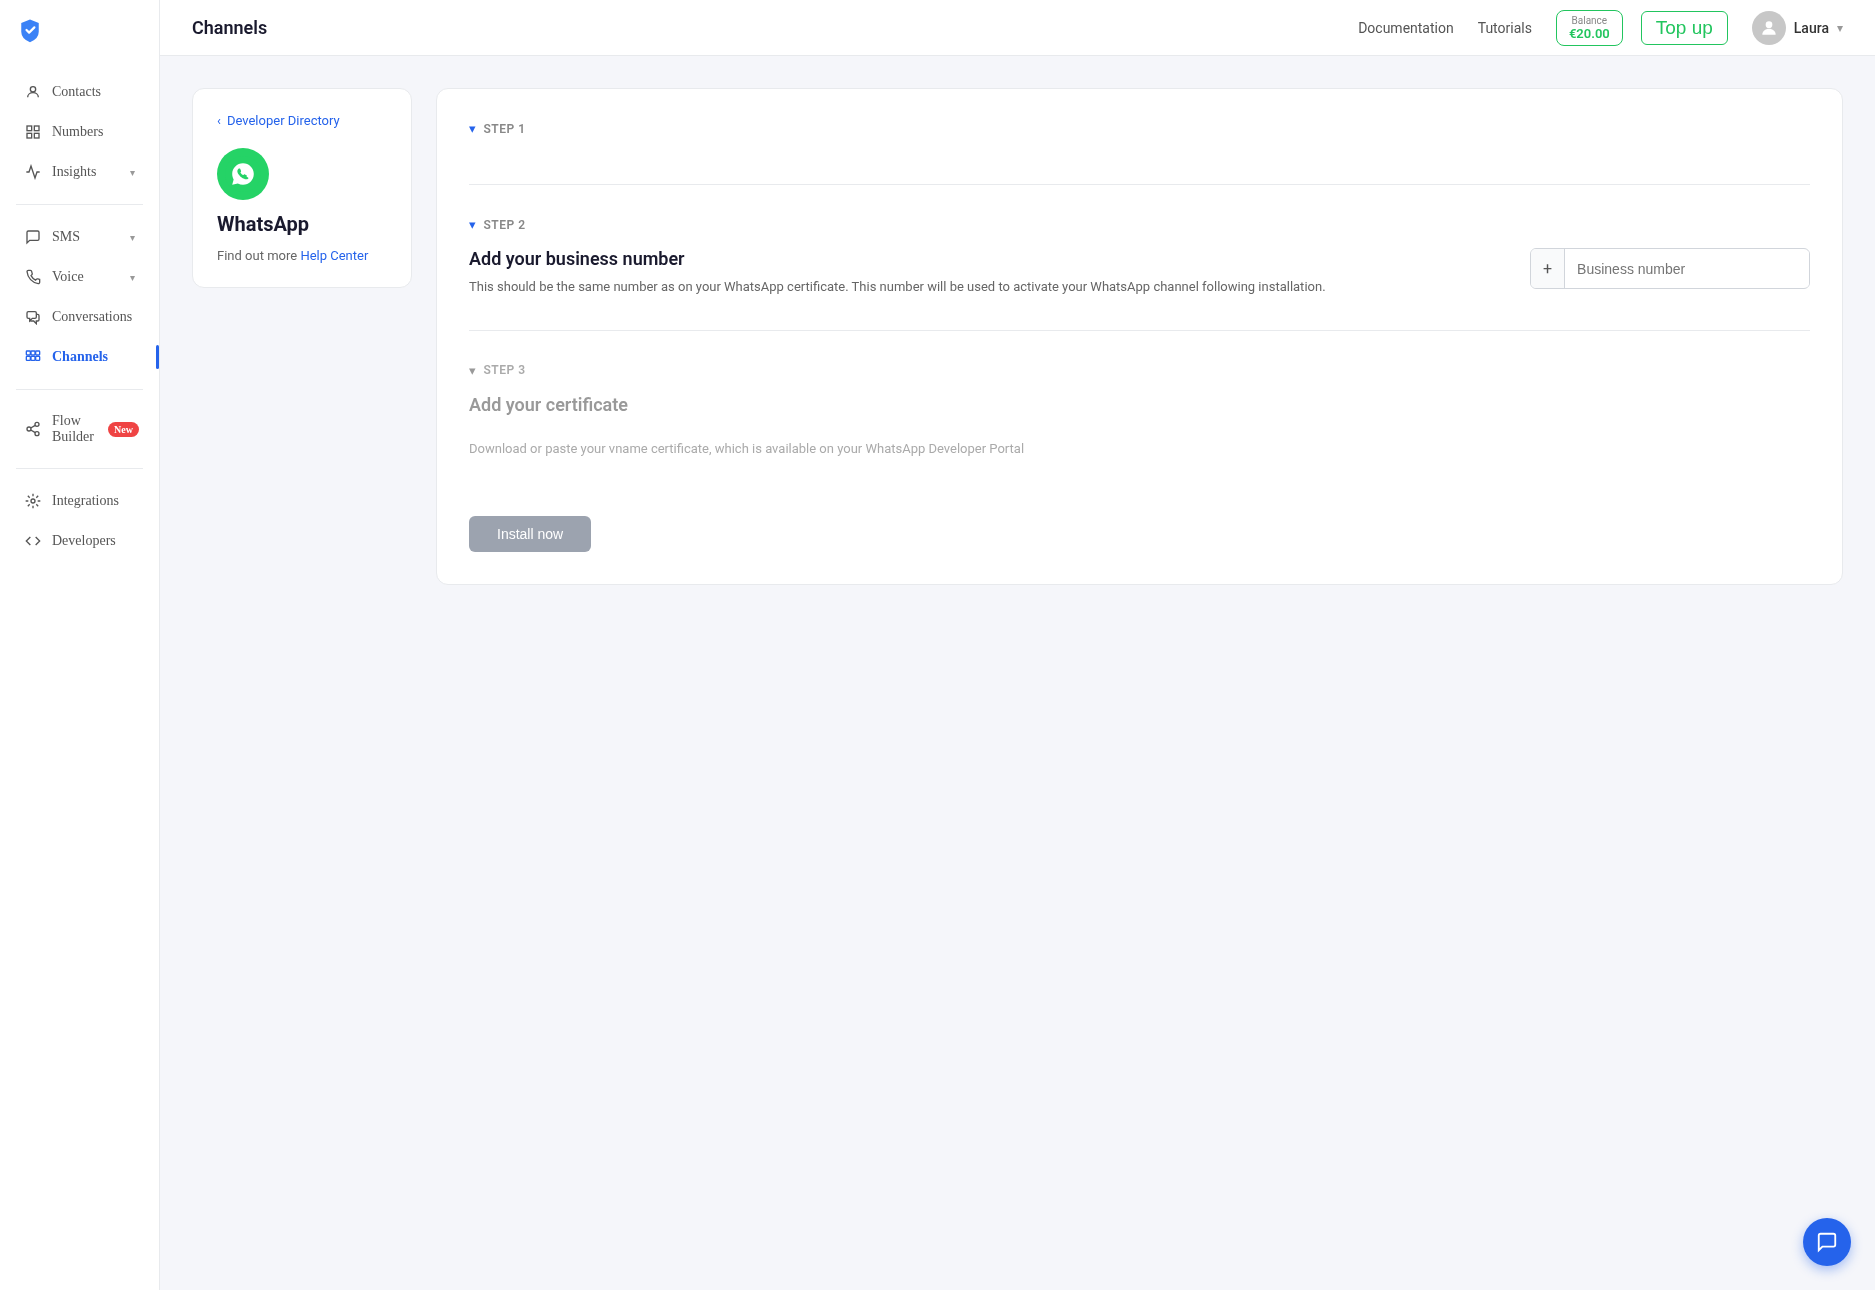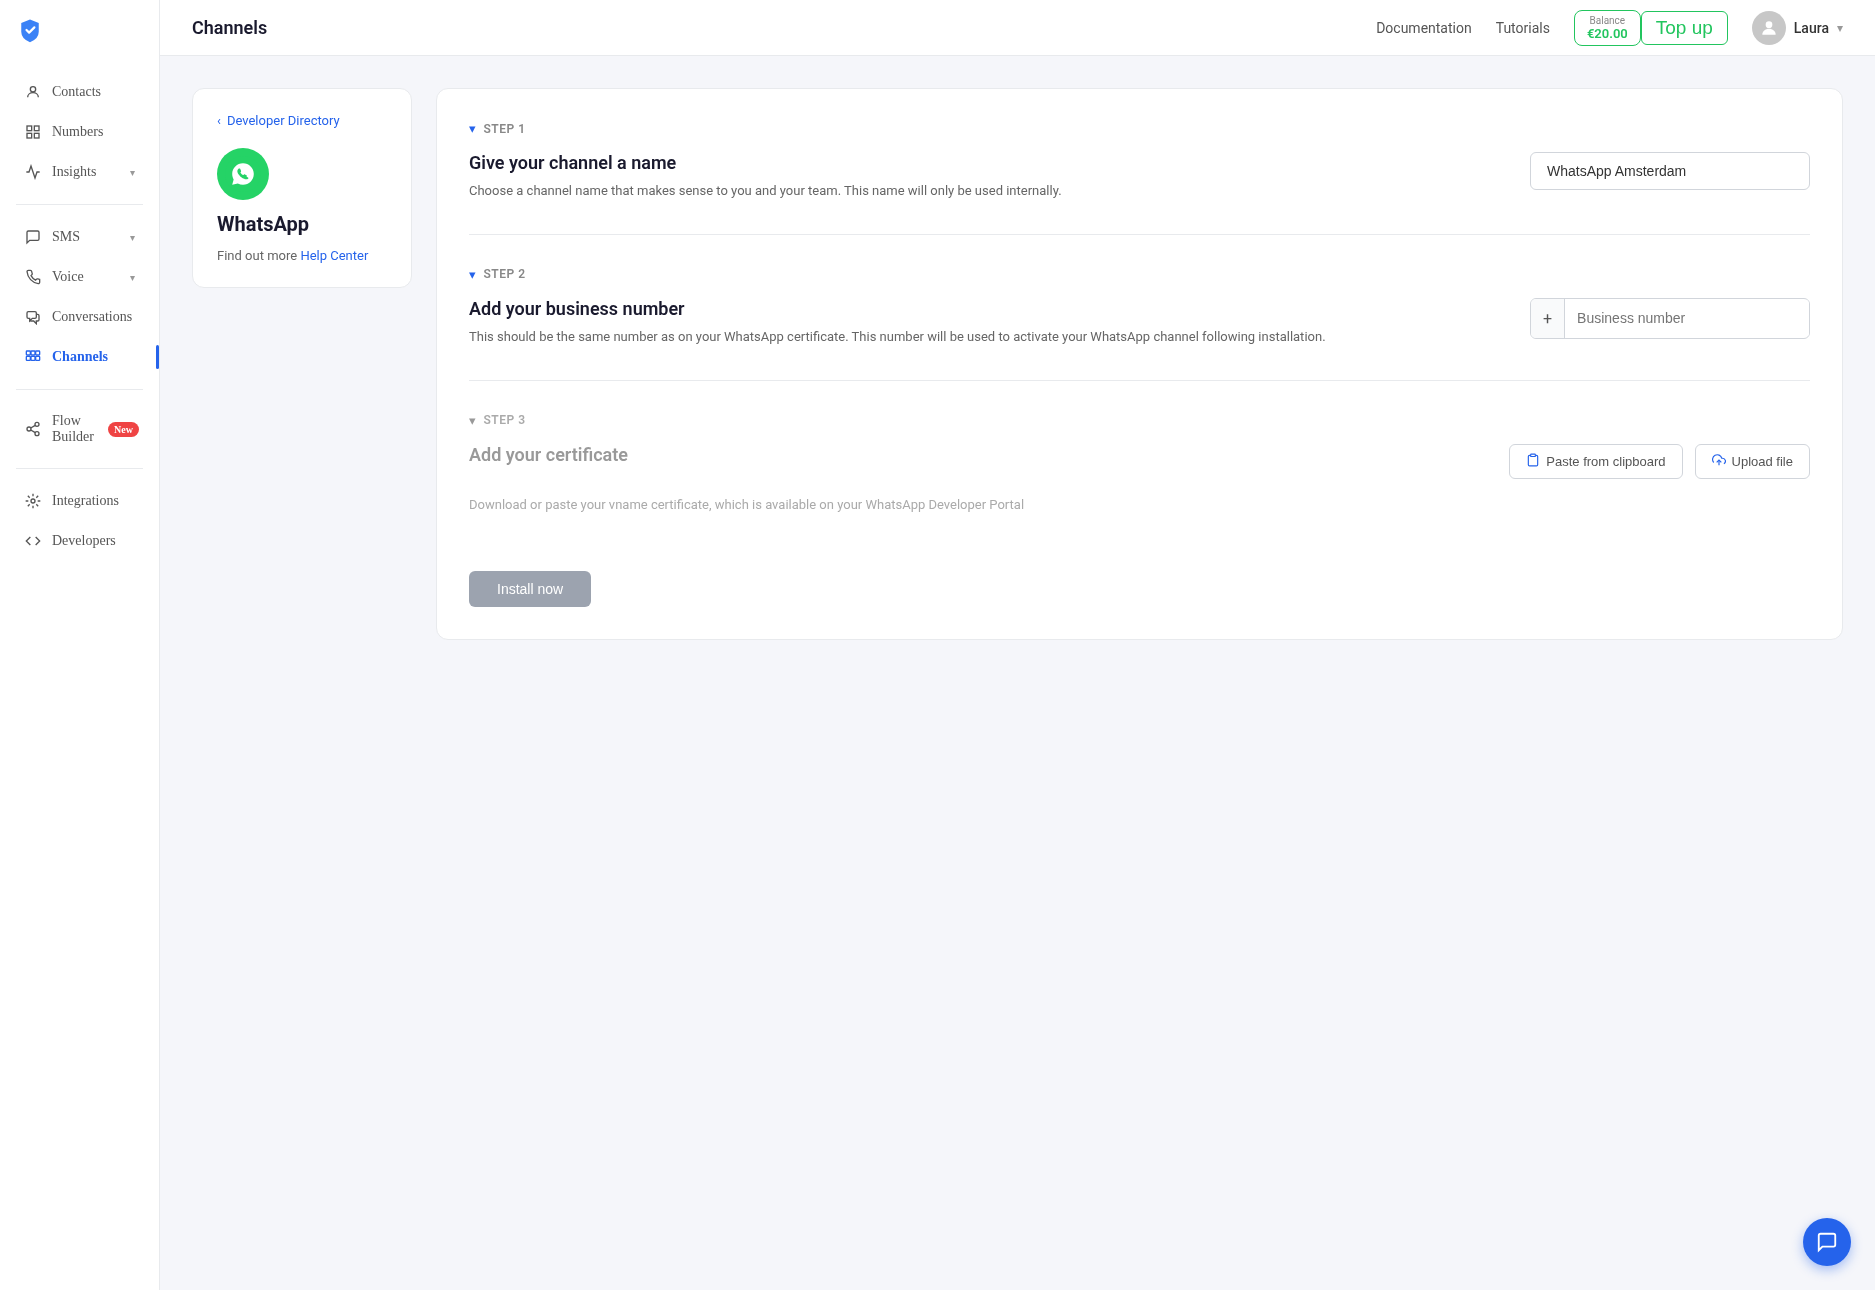--- a/index.html
+++ b/index.html
@@ -472,21 +472,21 @@
 </nav>
 
 <div class="main">
 
   <header class="header">
     <span class="header-title">Channels</span>
     <nav class="header-nav">
       <a>Documentation</a>
       <a>Tutorials</a>
     </nav>
-    <div style="display:flex; align-items:center; gap:0;">
+    <div style="display:flex; align-items:center; gap:18px;">
       <div class="balance-box">
         <span style="font-size:10px;color:#888;">Balance</span>
         <span class="balance-amount">€20.00</span>
       </div>
       <button class="topup-btn">Top up</button>
     </div>
     <div class="user-area">
       <div class="user-avatar">
         <svg width="20" height="20" viewBox="0 0 24 24" fill="#fff">
             <circle cx="12" cy="8" r="4"></circle>
@@ -519,29 +519,20 @@
       </div>
     </div>
 
     <div class="right-panel">
 
       
       <div class="step-section">
         <div class="step-header">
           <span class="step-chevron">▾</span>
           <span class="step-label">STEP 1</span>
-        </div>
-        <div class="step-content">
-          <div class="step-info">
-            <div class="step-title">Give your channel a name</div>
-            <div class="step-desc">Choose a channel name that makes sense to you and your team. This name will only be used internally.</div>
-          </div>
-          <div class="step-input-area">
-            <input class="text-input" type="text" value="WhatsApp Amsterdam" placeholder="WhatsApp Amsterdam" style="">
-          </div>
         </div>
       </div>
 
       
       <div class="step-section">
         <div class="step-header">
           <span class="step-chevron">▾</span>
           <span class="step-label">STEP 2</span>
         </div>
         <div class="step-content">
@@ -561,41 +552,20 @@
       
       <div class="step-section">
         <div class="step-header">
           <span class="step-chevron" style="color:#999;">▾</span>
           <span class="step-label" style="color:#aaa;">STEP 3</span>
         </div>
         <div class="step-content">
           <div class="step-info">
             <div class="step-title" style="color:#999;">Add your certificate</div>
           </div>
-          <div class="step-input-area cert-actions">
-            <button class="cert-btn">
-              <span class="btn-icon">
-                <svg width="14" height="14" viewBox="0 0 24 24" fill="none" stroke="#2563eb" stroke-width="2">
-                    <path d="M16 4h2a2 2 0 0 1 2 2v14a2 2 0 0 1-2 2H6a2 2 0 0 1-2-2V6a2 2 0 0 1 2-2h2"></path>
-                    <rect x="8" y="2" width="8" height="4" rx="1" ry="1"></rect>
-                  </svg>
-              </span>
-              <span>Paste from clipboard</span>
-            </button>
-            <button class="cert-btn">
-              <span class="btn-icon">
-                <svg width="14" height="14" viewBox="0 0 24 24" fill="none" stroke="#2563eb" stroke-width="2">
-                    <polyline points="16 16 12 12 8 16"></polyline>
-                    <line x1="12" y1="12" x2="12" y2="21"></line>
-                    <path d="M20.39 18.39A5 5 0 0 0 18 9h-1.26A8 8 0 1 0 3 16.3"></path>
-                  </svg>
-              </span>
-              <span>Upload file</span>
-            </button>
-          </div>
         </div>
         <div class="cert-desc">Download or paste your vname certificate, which is available on your WhatsApp Developer Portal</div>
       </div>
 
       
       <button class="install-btn">Install now</button>
     </div>
 
   </div>
 </div>

